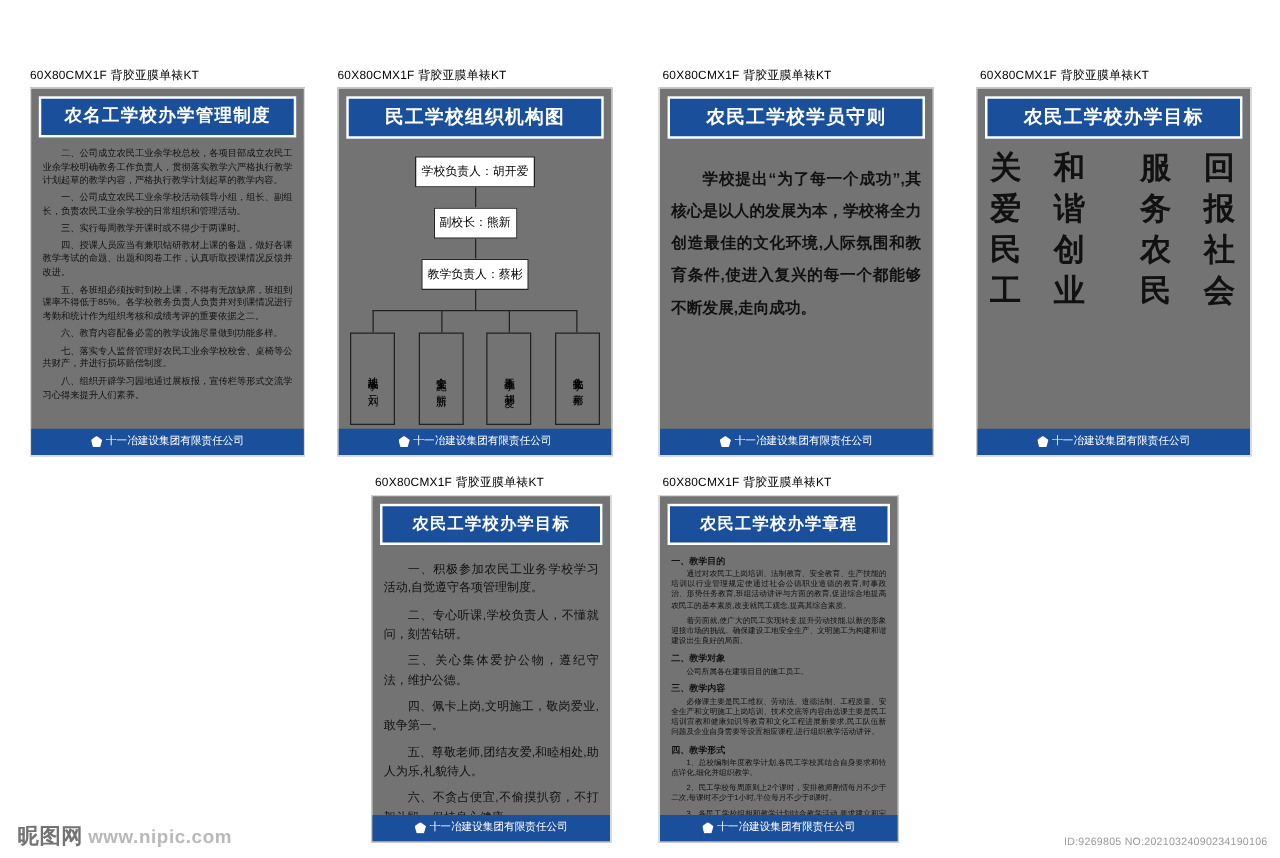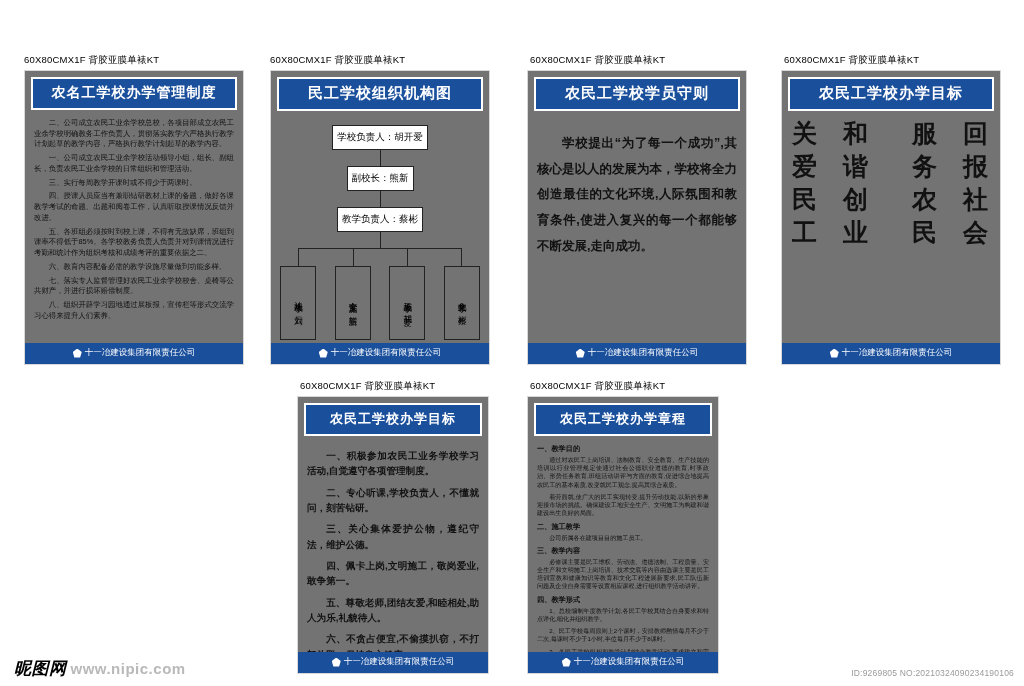--- a/index.html
+++ b/index.html
@@ -122,32 +122,31 @@
   .slogan div:nth-child(3){text-align:center;padding-left:26px;}
   .slogan div:nth-child(4){text-align:right;padding-right:6px;}
   
   .p5 p{
     margin:0 0 6px 0;
     font-size:9.6px;
     line-height:1.6;
     text-align:justify;
     text-indent:2em;
     color:#111;
-    font-weight:bold;
   }
   
   .p6 h4{margin:0 0 2px 0;font-size:7.2px;font-weight:bold;color:#111;}
   .p6 p{margin:0 0 4px 0;font-size:6.1px;line-height:1.35;text-align:justify;text-indent:2em;color:#111;}
   
   .wm{
     position:absolute;left:14px;bottom:6px;
     font-size:15px;color:#b9b9b9;font-weight:bold;letter-spacing:0.5px;
     display:flex;align-items:baseline;gap:4px;
   }
-  .wm .cn{font-size:17px;color:#000000;font-style:italic;}
+  .wm .cn{font-size:17px;color:#737373;}
   .idtag{
     position:absolute;right:10px;bottom:8px;
     font-size:8.5px;color:#9a9a9a;letter-spacing:0.2px;
   }
 </style>
 </head>
 <body>
 
 <div class="spec" style="left:24px;top:54px;">60X80CMX1F  背胶亚膜单裱KT</div>
 <div class="spec" style="left:270px;top:54px;">60X80CMX1F  背胶亚膜单裱KT</div>
@@ -248,21 +247,21 @@
     <span>十一冶建设集团有限责任公司</span>
   </div>
 </div>
 
 <div class="poster" style="left:527px;top:396px;width:192px;height:278px;">
   <div class="title" style="font-size:13px;">农民工学校办学章程</div>
   <div class="body p6">
     <h4>一、教学目的</h4>
     <p>通过对农民工上岗培训、法制教育、安全教育、生产技能的培训以行业管理规定使通过社会公德职业道德的教育,时事政治、形势任务教育,班组活动讲评与方面的教育,促进综合地提高农民工的基本素质,改变就民工观念,提高其综合素质。</p>
     <p>着劳面就,使广大的民工实现转变,提升劳动技能,以新的形象迎接市场的挑战。确保建设工地安全生产、文明施工为构建和谐建设出生良好的局面。</p>
-    <h4>二、施工教学</h4>
+    <h4>二、教学对象</h4>
     <p>公司所属各在建项目目的施工员工。</p>
     <h4>三、教学内容</h4>
     <p>必修课主要是民工维权、劳动法、道德法制、工程质量、安全生产和文明施工上岗培训、技术交底等内容由选课主要是民工培训宣教和健康知识等教育和文化工程进展新要求,民工队伍新问题及企业自身需要等设置相应课程,进行组织教学活动讲评。</p>
     <h4>四、教学形式</h4>
     <p>1、总校编制年度教学计划,各民工学校其结合自身要求和特点详化,细化并组织教学。</p>
     <p>2、民工学校每周原则上2个课时，安排教师酌情每月不少于二次,每课时不少于1小时,半位每月不少于8课时。</p>
     <p>3、各民工学校组相和教学计划结合教学活动,要求建立和完善学习台帐,以切实有效的行政管理部门建设。</p>
   </div>
   <div class="footer">
     <span class="logo"></span>

